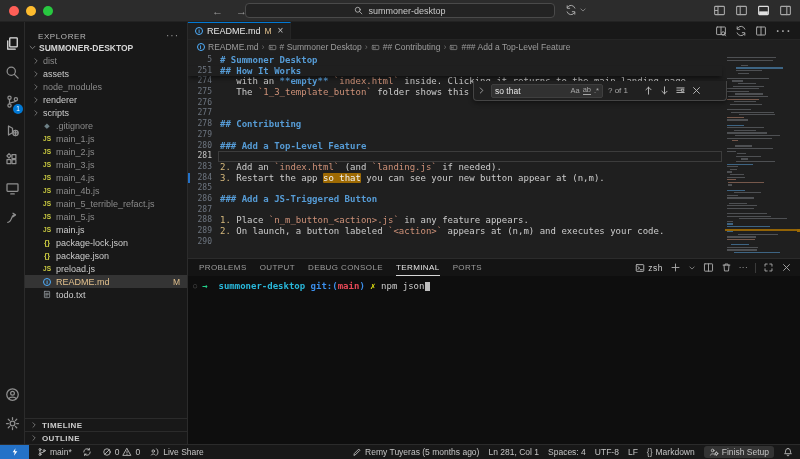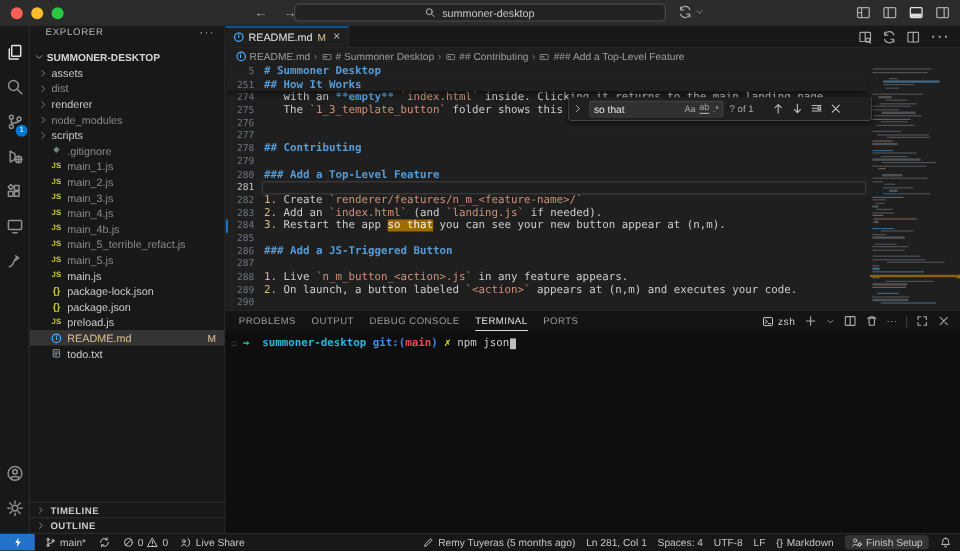--- a/index.html
+++ b/index.html
@@ -35,21 +35,21 @@
   .activitybar{width:25px;flex:0 0 25px;background:#181818;border-right:1px solid #2b2b2b;
     display:flex;flex-direction:column;align-items:center;padding:7px 0 6px;}
   .ab-item{position:relative;height:29px;display:flex;align-items:center;justify-content:center;color:#8f8f8f;width:100%;}
   .ab-item.active{color:#e3e3e3;}
   .ab-badge{position:absolute;right:1px;bottom:2px;min-width:10px;height:10px;border-radius:50%;background:#0078d4;
     color:#fff;font-size:6.5px;display:flex;align-items:center;justify-content:center;line-height:1;}
   .ab-bottom{margin-top:auto;display:flex;flex-direction:column;align-items:center;}
 
   
   .sidebar{width:163px;flex:0 0 163px;background:#181818;border-right:1px solid #2b2b2b;display:flex;flex-direction:column;font-size:9px;}
-  .sb-head{height:19px;display:flex;align-items:flex-start;padding:0 8px 0 13px;color:#b8b8b8;font-size:8px;letter-spacing:.6px;}
+  .sb-head{height:19px;display:flex;align-items:flex-end;padding:0 8px 0 13px;color:#b8b8b8;font-size:8px;letter-spacing:.6px;}
   .sb-head .dots{margin-left:auto;color:#9a9a9a;font-size:10px;letter-spacing:1px;}
   .trow{height:13px;display:flex;align-items:center;color:#cccccc;padding-left:16px;gap:3px;white-space:nowrap;overflow:hidden;}
   .trow.root{padding-left:3px;font-weight:bold;font-size:8.5px;color:#d6d6d6;gap:2px;}
   .trow.folder{padding-left:7px;}
   .trow.dim{color:#8a8a8a;}
   .trow.selected{background:#343434;}
   .trow.selected .lbl{color:#e2c08d;}
   .trow .fic{width:12px;display:inline-flex;justify-content:center;}
   .trow .badge-m{margin-left:auto;padding-right:7px;color:#e2c08d;font-size:8.5px;}
   .js-b{color:#cbcb41;font-size:6.5px;font-weight:bold;}
@@ -299,51 +299,51 @@
       </div>
       <div class="trow root">
         <span class="ico i9 chev">
             <svg viewBox="0 0 12 12">
               <path d="M2.8 4.4L6 7.6l3.2-3.2"></path>
             </svg>
           </span>
         <span class="lbl">SUMMONER-DESKTOP</span>
       </div>
       <div id="explorer-list">
+          <div class="trow folder dim">
+            <span class="ico i8 chev">
+              <svg viewBox="0 0 12 12">
+                <path d="M4.4 2.6L7.8 6l-3.4 3.4"></path>
+              </svg>
+            </span>
+            <span class="lbl">dist</span>
+          </div>
           <div class="trow folder">
             <span class="ico i8 chev">
               <svg viewBox="0 0 12 12">
                 <path d="M4.4 2.6L7.8 6l-3.4 3.4"></path>
               </svg>
             </span>
             <span class="lbl">assets</span>
           </div>
           <div class="trow folder dim">
             <span class="ico i8 chev">
               <svg viewBox="0 0 12 12">
                 <path d="M4.4 2.6L7.8 6l-3.4 3.4"></path>
               </svg>
             </span>
-            <span class="lbl">dist</span>
+            <span class="lbl">node_modules</span>
           </div>
           <div class="trow folder">
             <span class="ico i8 chev">
               <svg viewBox="0 0 12 12">
                 <path d="M4.4 2.6L7.8 6l-3.4 3.4"></path>
               </svg>
             </span>
             <span class="lbl">renderer</span>
-          </div>
-          <div class="trow folder dim">
-            <span class="ico i8 chev">
-              <svg viewBox="0 0 12 12">
-                <path d="M4.4 2.6L7.8 6l-3.4 3.4"></path>
-              </svg>
-            </span>
-            <span class="lbl">node_modules</span>
           </div>
           <div class="trow folder">
             <span class="ico i8 chev">
               <svg viewBox="0 0 12 12">
                 <path d="M4.4 2.6L7.8 6l-3.4 3.4"></path>
               </svg>
             </span>
             <span class="lbl">scripts</span>
           </div>
           <div class="trow dim">
@@ -510,27 +510,26 @@
             <div class="line sticky"><span class="ln">5</span><span class="lc"><span class="s-h"># Summoner Desktop</span></span></div>
             <div class="line sticky sticky-last"><span class="ln">251</span><span class="lc"><span class="s-h">## How It Works</span></span></div>
             <div class="line"><span class="ln">274</span><span class="lc"><span class="s-t">   with an </span><span class="s-b">**empty**</span><span class="s-t"> </span><span class="s-c">`index.html`</span><span class="s-t"> inside. Clicking it returns to the main landing page.</span></span></div>
             <div class="line"><span class="ln">275</span><span class="lc"><span class="s-t">   The </span><span class="s-c">`1_3_template_button`</span><span class="s-t"> folder shows this pattern in action.</span></span></div>
             <div class="line"><span class="ln">276</span><span class="lc"></span></div>
             <div class="line"><span class="ln">277</span><span class="lc"></span></div>
             <div class="line"><span class="ln">278</span><span class="lc"><span class="s-h">## Contributing</span></span></div>
             <div class="line"><span class="ln">279</span><span class="lc"></span></div>
             <div class="line"><span class="ln">280</span><span class="lc"><span class="s-h">### Add a Top-Level Feature</span></span></div>
             <div class="line current"><div class="curbox"></div><span class="ln">281</span><span class="lc"></span></div>
-            <div class="line"><span class="ln">282</span><span class="lc"><span class="s-o">1. </span><span class="s-t">Create </span><span class="s-c">`renderer/features/n_m_&lt;feature-name&gt;/`</span></span></div>
             <div class="line"><span class="ln">283</span><span class="lc"><span class="s-o">2. </span><span class="s-t">Add an </span><span class="s-c">`index.html`</span><span class="s-t"> (and </span><span class="s-c">`landing.js`</span><span class="s-t"> if needed).</span></span></div>
             <div class="line"><div class="gitbar"></div><span class="ln">284</span><span class="lc"><span class="s-o">3. </span><span class="s-t">Restart the app </span><span class="s-m">so that</span><span class="s-t"> you can see your new button appear at (n,m).</span></span></div>
             <div class="line"><span class="ln">285</span><span class="lc"></span></div>
             <div class="line"><span class="ln">286</span><span class="lc"><span class="s-h">### Add a JS-Triggered Button</span></span></div>
             <div class="line"><span class="ln">287</span><span class="lc"></span></div>
-            <div class="line"><span class="ln">288</span><span class="lc"><span class="s-o">1. </span><span class="s-t">Live </span><span class="s-c">`n_m_button_&lt;action&gt;.js`</span><span class="s-t"> in any feature appears.</span></span></div>
+            <div class="line"><span class="ln">288</span><span class="lc"><span class="s-o">1. </span><span class="s-t">Place </span><span class="s-c">`n_m_button_&lt;action&gt;.js`</span><span class="s-t"> in any feature appears.</span></span></div>
             <div class="line"><span class="ln">289</span><span class="lc"><span class="s-o">2. </span><span class="s-t">On launch, a button labeled </span><span class="s-c">`&lt;action&gt;`</span><span class="s-t"> appears at (n,m) and executes your code.</span></span></div>
             <div class="line"><span class="ln">290</span><span class="lc"></span></div>
           </div>
         <div class="minimap" id="minimap">
             <div class="mm-bar" style="background: rgba(200, 210, 220, 0.28); top: 3px; left: 2px; width: 49.4062px;"></div>
             <div class="mm-bar" style="background: rgba(200, 210, 220, 0.28); top: 5.6px; left: 2px; width: 46.105px;"></div>
             <div class="mm-bar" style="background: rgba(200, 210, 220, 0.28); top: 10.8px; left: 15.8986px; width: 6.71557px;"></div>
             <div class="mm-bar" style="background: rgba(86, 156, 214, 0.55); top: 13.4px; left: 11.4316px; width: 46.5046px;"></div>
             <div class="mm-bar" style="background: rgba(200, 210, 220, 0.28); top: 16px; left: 10.6537px; width: 26.8141px;"></div>
             <div class="mm-bar" style="background: rgba(200, 210, 220, 0.28); top: 18.6px; left: 13.2383px; width: 10.7318px;"></div>

